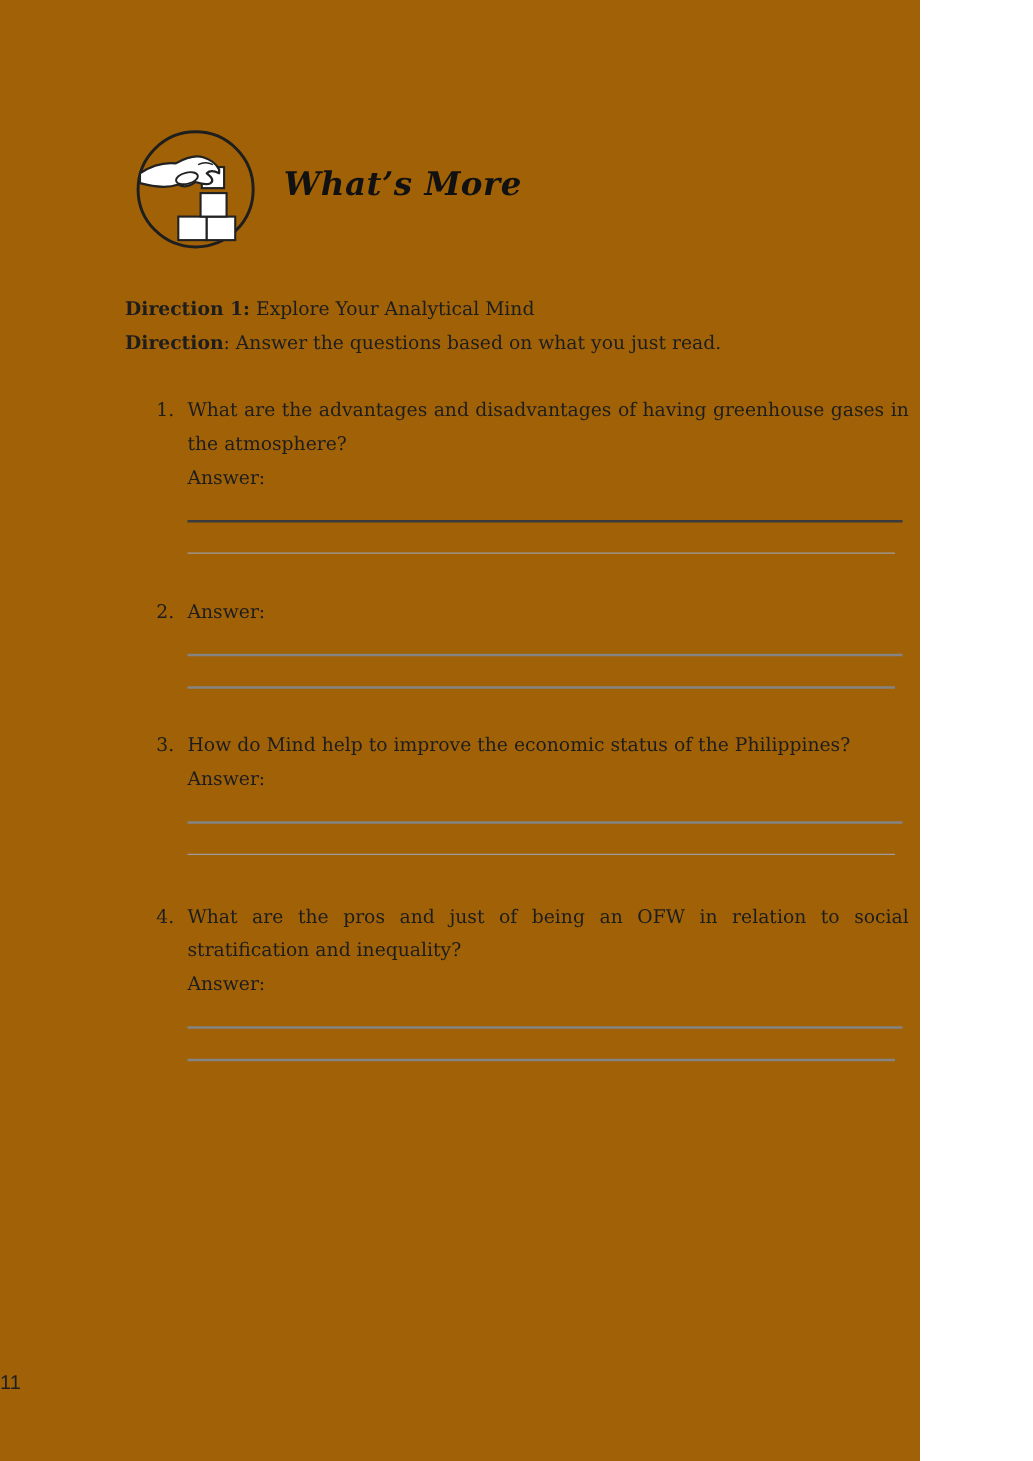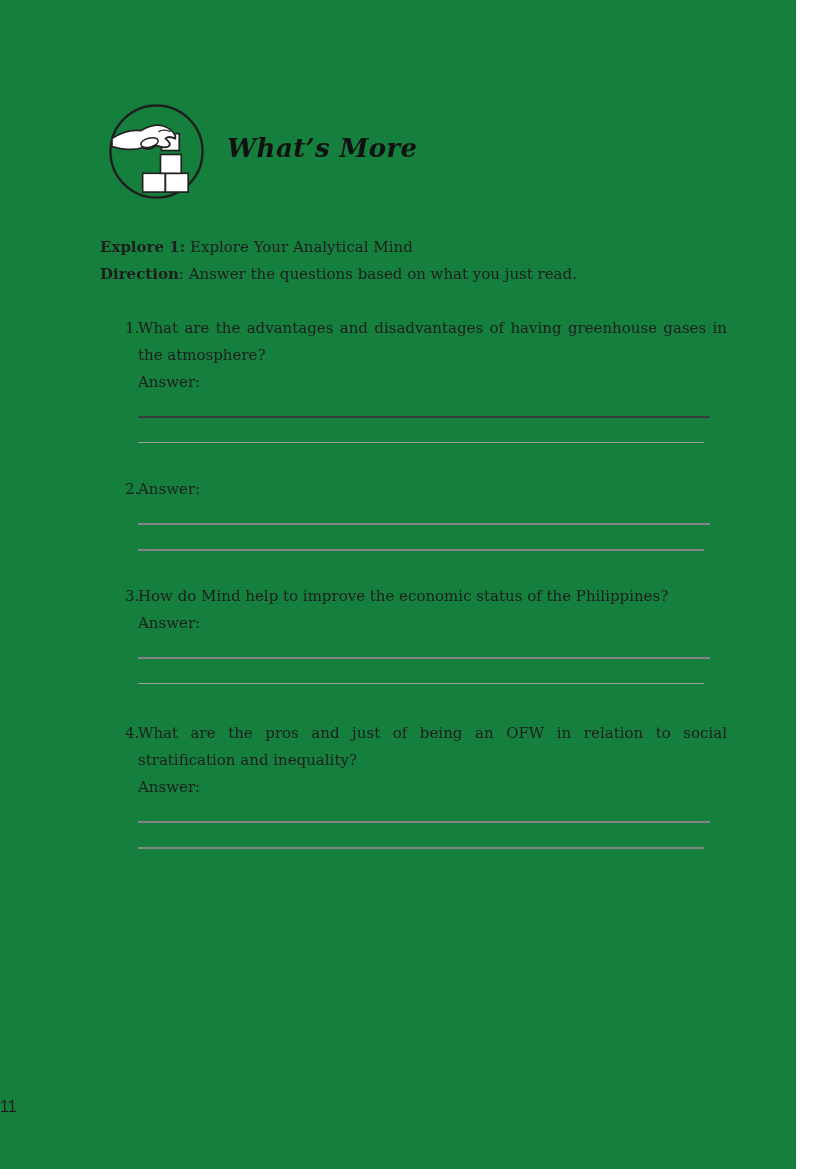--- a/index.html
+++ b/index.html
@@ -1,19 +1,19 @@
 <!DOCTYPE html>
 <html><head>
 <meta charset="utf-8">
 <style>
   html,body { margin:0; padding:0; background:#ffffff; }
   .page {
     position:relative;
-    width:796px; height:1169px;
-    background:#15803d;
+    width:736px; height:1169px;
+    background:#a16207;
     font-family:"DejaVu Serif","Liberation Serif",serif;
     color:#1d1d1d;
     overflow:hidden;
   }
 
   
   .icon-wrap { position:absolute; left:107px; top:102px; width:99px; height:99px; }
   .icon-wrap svg { display:block; width:100%; height:100%; }
   .page-title {
     position:absolute; left:227px; top:133px;
@@ -22,21 +22,21 @@
   }
 
   
   .intro { position:absolute; left:100px; top:234px; font-size:15px; line-height:27px; }
   .b { font-weight:bold; font-style:normal; }
   .it { }
 
   
   .question { position:absolute; left:125px; width:602px; font-size:15px; line-height:27px; }
   .q-num { position:absolute; left:0; top:0; }
-  .q-body { margin-left:13px; }
+  .q-body { margin-left:25px; }
   .q-text { text-align:justify; }
   .rule { height:0; }
   .rule-1 { margin-top:20px; width:572px; }
   .rule-2 { margin-top:24px; width:566px; }
   .rule-dark  { border-bottom:2px solid #3b3b3b; }
   .rule-med   { border-bottom:2px solid #848484; }
   .rule-light { border-bottom:1px solid #9d9d9d; }
 
   
   .page-num {
@@ -71,21 +71,21 @@
                C46,47 41,49 36,46 C28,49 16,48 5,45 Z" fill="#ffffff" stroke="#222222" stroke-width="1.8" stroke-linejoin="round"></path>
       <ellipse cx="43" cy="41" rx="9" ry="4.5" transform="rotate(-14 43 41)" fill="#ffffff" stroke="#222222" stroke-width="1.5"></ellipse>
       <path d="M52,30 C56,28 60,28 64,30" fill="none" stroke="#222222" stroke-width="1.3"></path>
     </svg>
   </div>
 
   <div class="page-title">What’s More</div>
 
   <div class="intro">
     <div>
-      <span class="b">Explore 1:</span>
+      <span class="b">Direction 1:</span>
       <span class="it">Explore Your Analytical Mind</span>
     </div>
     <div>
       <span class="b">Direction</span><span>: Answer the questions based on what you just read.</span>
     </div>
   </div>
 
   <div class="question" style="top:315px">
     <span class="q-num">1.</span>
     <div class="q-body">

